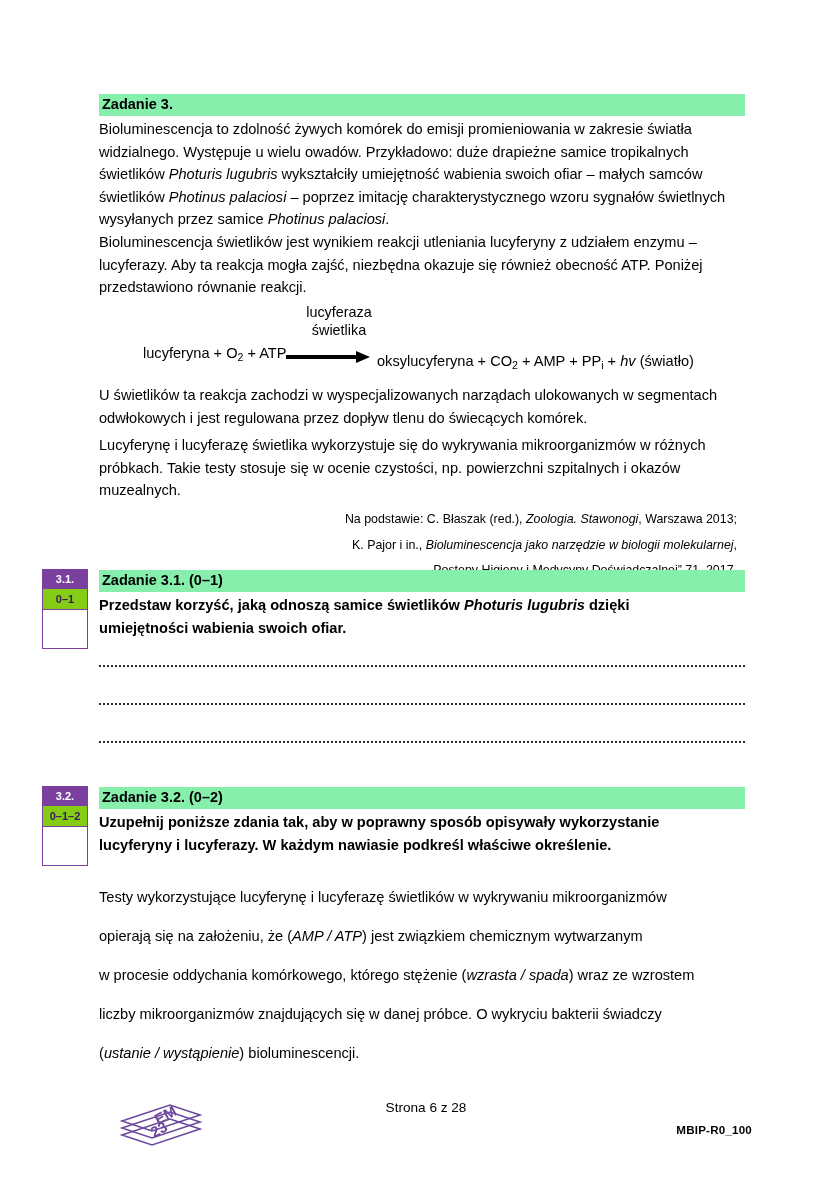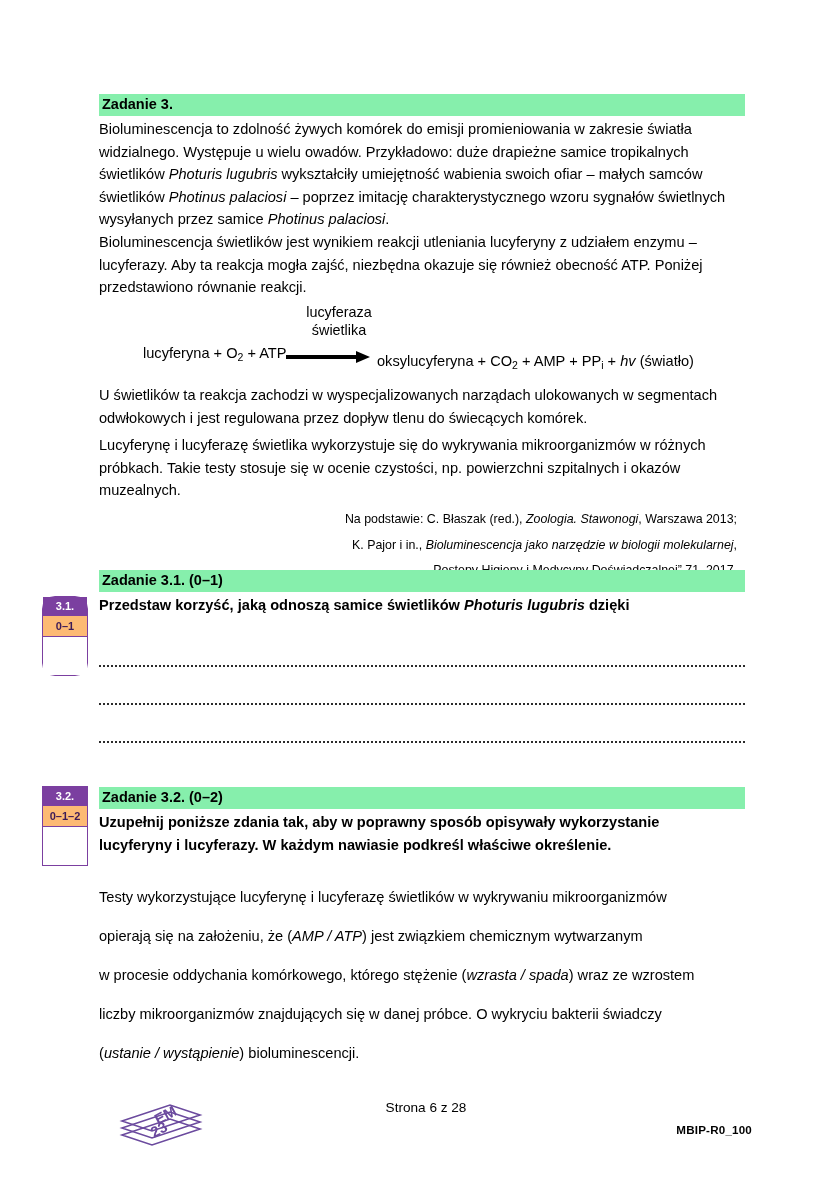--- a/index.html
+++ b/index.html
@@ -33,21 +33,21 @@
     background: #7B3FA0;
     color: #ffffff;
     font-size: 11px;
     font-weight: bold;
     text-align: center;
     line-height: 18px;
     height: 18px;
     border-bottom: 1px solid #7B3FA0;
   }
   .score-range {
-    background: #fdba74;
+    background: #84cc16;
     color: #3C1A57;
     font-size: 11px;
     font-weight: bold;
     text-align: center;
     line-height: 20px;
     height: 20px;
     border-bottom: 1px solid #7B3FA0;
   }
   .score-blank {
     background: #ffffff;
@@ -222,33 +222,34 @@
   <div class="col" style="top:434px;">
     <p class="txt">Lucyferynę i lucyferazę świetlika wykorzystuje się do wykrywania mikroorganizmów w różnych próbkach. Takie testy stosuje się w ocenie czystości, np. powierzchni szpitalnych i okazów muzealnych.</p>
   </div>
 
   <div class="col" style="top:503px;">
     <p class="source">Na podstawie: C. Błaszak (red.), <i>Zoologia. Stawonogi</i>, Warszawa 2013;</p>
     <p class="source">K. Pajor i in., <i>Bioluminescencja jako narzędzie w biologii molekularnej</i>,</p>
     <p class="source">„Postępy Higieny i Medycyny Doświadczalnej” 71, 2017.</p>
   </div>
 
-  <div class="score-box" style="top:596px;border-radius:13px;">
+  <div class="score-box" style="top:569px;">
     <div class="score-num">3.1.</div>
     <div class="score-range">0–1</div>
     <div class="score-blank"></div>
   </div>
 
   <div class="col" style="top:570px;">
     <div class="band">
       <span>Zadanie 3.1. (0–1)</span>
     </div>
   </div>
   <div class="col" style="top:594px;">
     <p class="bold"><span>Przedstaw korzyść, jaką odnoszą samice świetlików </span><i>Photuris lugubris</i><span> dzięki</span></p>
+    <p class="bold">umiejętności wabienia swoich ofiar.</p>
   </div>
 
   <div class="col" style="top:665px;">
       <div class="dots"></div>
     </div>
   <div class="col" style="top:703px;">
       <div class="dots"></div>
     </div>
   <div class="col" style="top:741px;">
       <div class="dots"></div>

